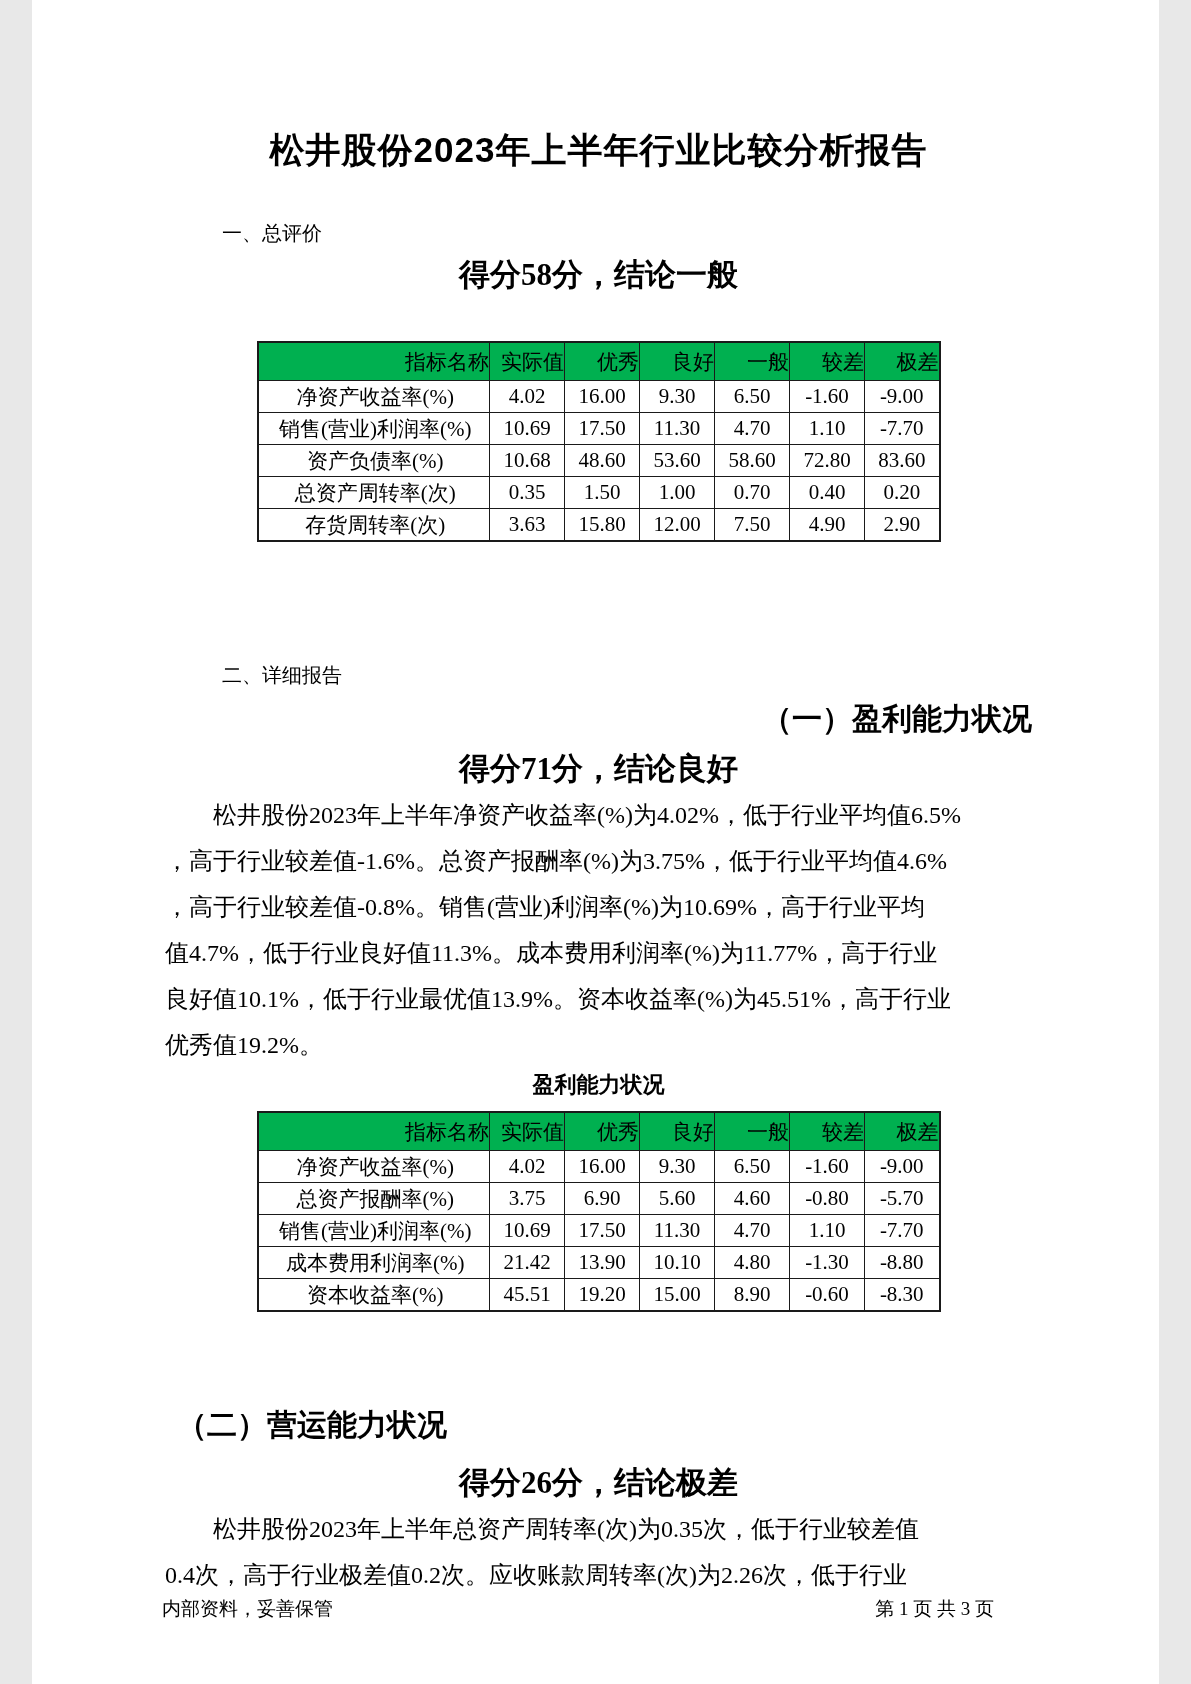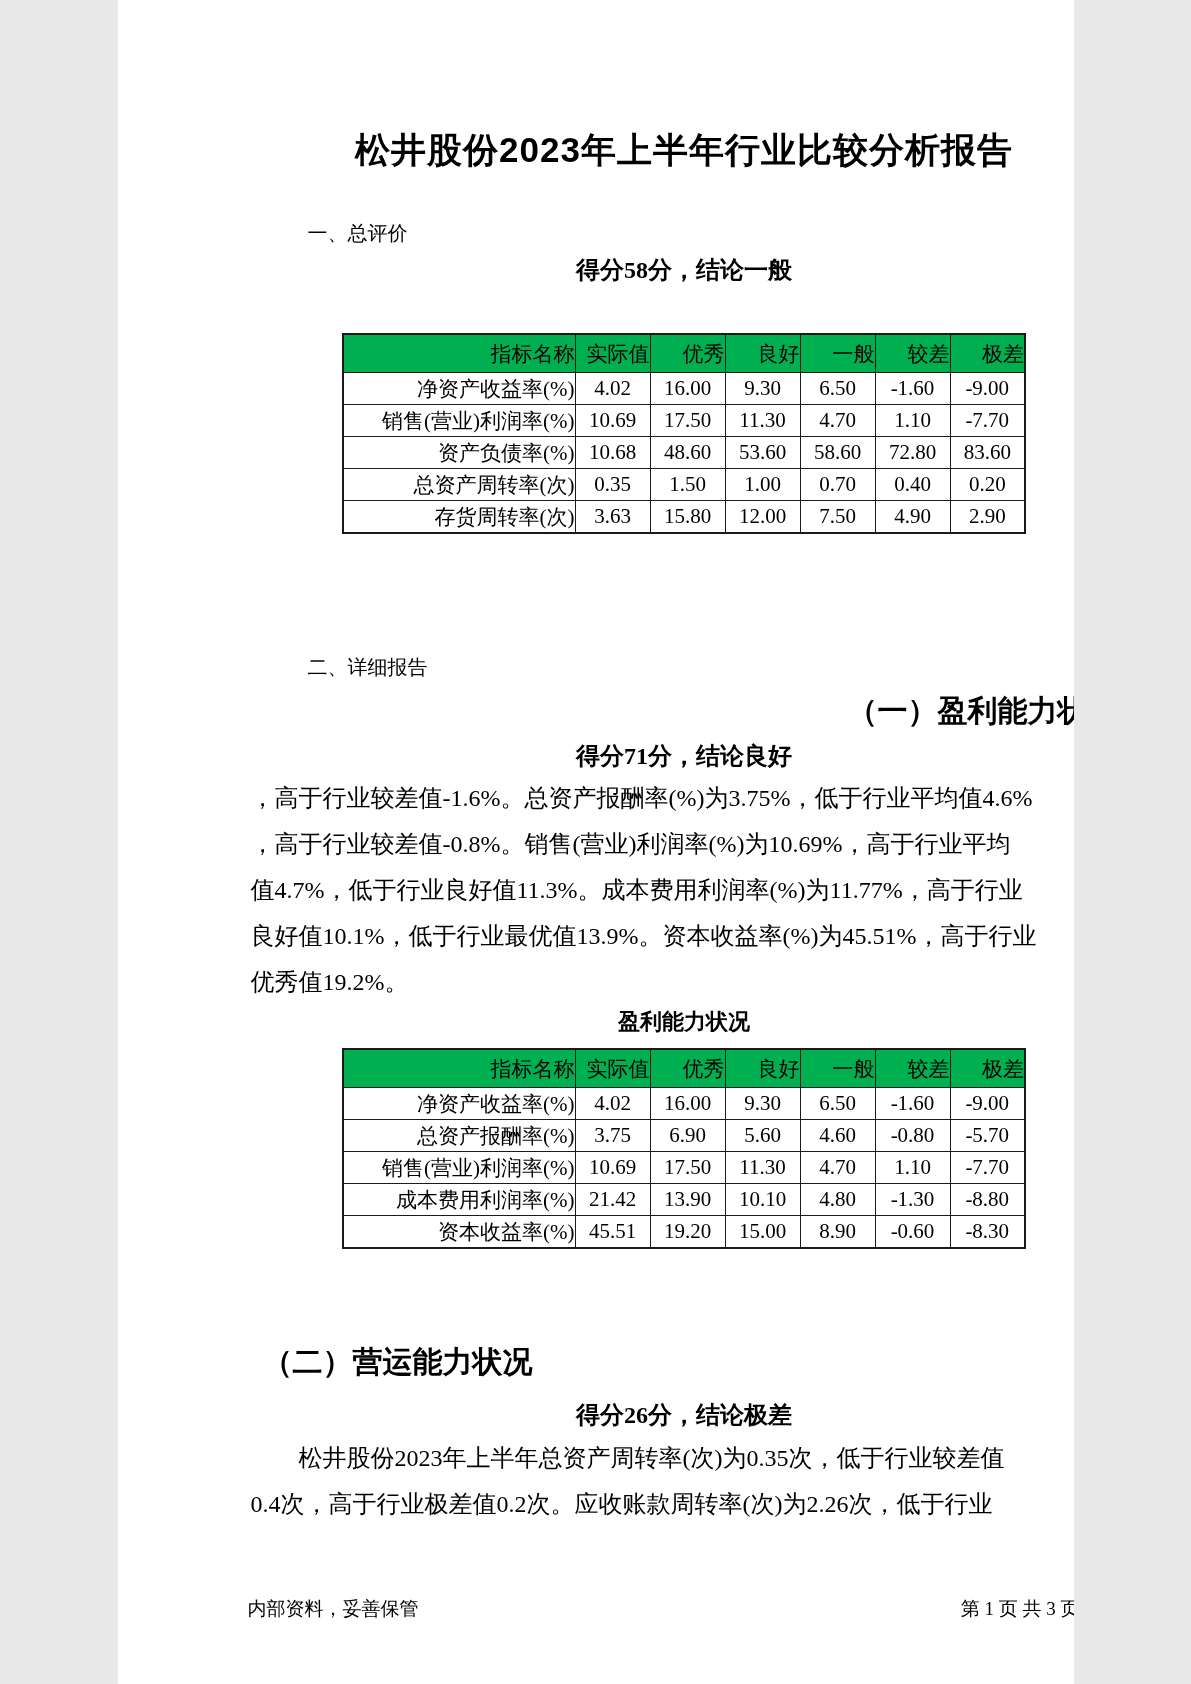--- a/index.html
+++ b/index.html
@@ -1,17 +1,17 @@
 <!DOCTYPE html>
 <html><head>
 <meta charset="utf-8">
 <style>
   html,body{margin:0;padding:0;background:#e8e8e8;}
   .page{
-    width:956px;height:1684px;background:#ffffff;position:relative;
+    width:1127px;height:1684px;background:#ffffff;position:relative;
     margin:0 auto;color:#000;overflow:hidden;
     font-family:"Liberation Serif","DejaVu Serif",serif;
   }
   .content{position:absolute;left:133px;top:0;width:867px;}
   .doc-title{
     padding-top:130px;text-align:center;font-size:35px;font-weight:bold;
     line-height:1.15;font-family:"Liberation Sans","DejaVu Sans",sans-serif;
     letter-spacing:1px;
   }
   .h1{
@@ -20,21 +20,21 @@
   }
   .h1.overall{margin:52px 0 0 57px;}
   .h1.detail{margin:122px 0 0 57px;}
   .h2{
     font-size:30px;font-weight:bold;line-height:1.15;
     font-family:"Liberation Sans","DejaVu Sans",sans-serif;
   }
   .h2.profit{margin:16px 0 0 12px;text-align:right;}
   .h2.operating{margin:96px 0 0 12px;}
   .score-line{
-    text-align:center;font-size:24px;font-weight:bold;line-height:1.2;
+    text-align:center;font-size:31px;font-weight:bold;line-height:1.2;
   }
   .score-line.s1{margin-top:12px;}
   .score-line.s2{margin-top:13px;}
   .score-line.s3{margin-top:21px;}
   .para{margin-top:5px;font-size:24px;}
   .para .tline{line-height:46px;white-space:nowrap;}
   .para .tline.first{text-indent:2em;}
   .table-caption{
     margin-top:2px;text-align:center;font-size:22px;font-weight:bold;
     font-family:"Liberation Sans","DejaVu Sans",sans-serif;
@@ -45,21 +45,21 @@
   }
   table.ind.t1{margin-top:48px;}
   table.ind.t2{margin-top:11px;}
   table.ind th,table.ind td{border:1px solid #1a1a1a;padding:0;overflow:hidden;}
   table.ind th{
     background:#00B050;font-weight:normal;height:37px;text-align:right;
   }
   table.ind td{height:31px;text-align:center;}
   table.ind .col-name{width:232px;}
   table.ind .col-num{width:75px;}
-  table.ind td.label-cell{text-align:right;padding-left:3px;margin-top:9px;}
+  table.ind td.label-cell{text-align:center;padding-left:3px;margin-top:9px;}
   .footer{
     position:absolute;top:1598px;left:0;width:1191px;font-size:19px;line-height:1.2;
   }
   .footer .f-left{position:absolute;left:130px;top:0;}
   .footer .f-right{position:absolute;right:229px;top:0;}
 </style>
 </head>
 <body>
 
 <div class="page">
@@ -141,20 +141,21 @@
         </tbody>
     </table>
 
     <div class="h1 detail">二、详细报告</div>
 
     <div class="h2 profit">（一）盈利能力状况</div>
 
     <div class="score-line s2">得分71分，结论良好</div>
 
     <div class="para">
+        <div class="tline first">松井股份2023年上半年净资产收益率(%)为4.02%，低于行业平均值6.5%</div>
         <div class="tline">，高于行业较差值-1.6%。总资产报酬率(%)为3.75%，低于行业平均值4.6%</div>
         <div class="tline">，高于行业较差值-0.8%。销售(营业)利润率(%)为10.69%，高于行业平均</div>
         <div class="tline">值4.7%，低于行业良好值11.3%。成本费用利润率(%)为11.77%，高于行业</div>
         <div class="tline">良好值10.1%，低于行业最优值13.9%。资本收益率(%)为45.51%，高于行业</div>
         <div class="tline">优秀值19.2%。</div>
       </div>
 
     <div class="table-caption">盈利能力状况</div>
 
     <table class="ind t2">

